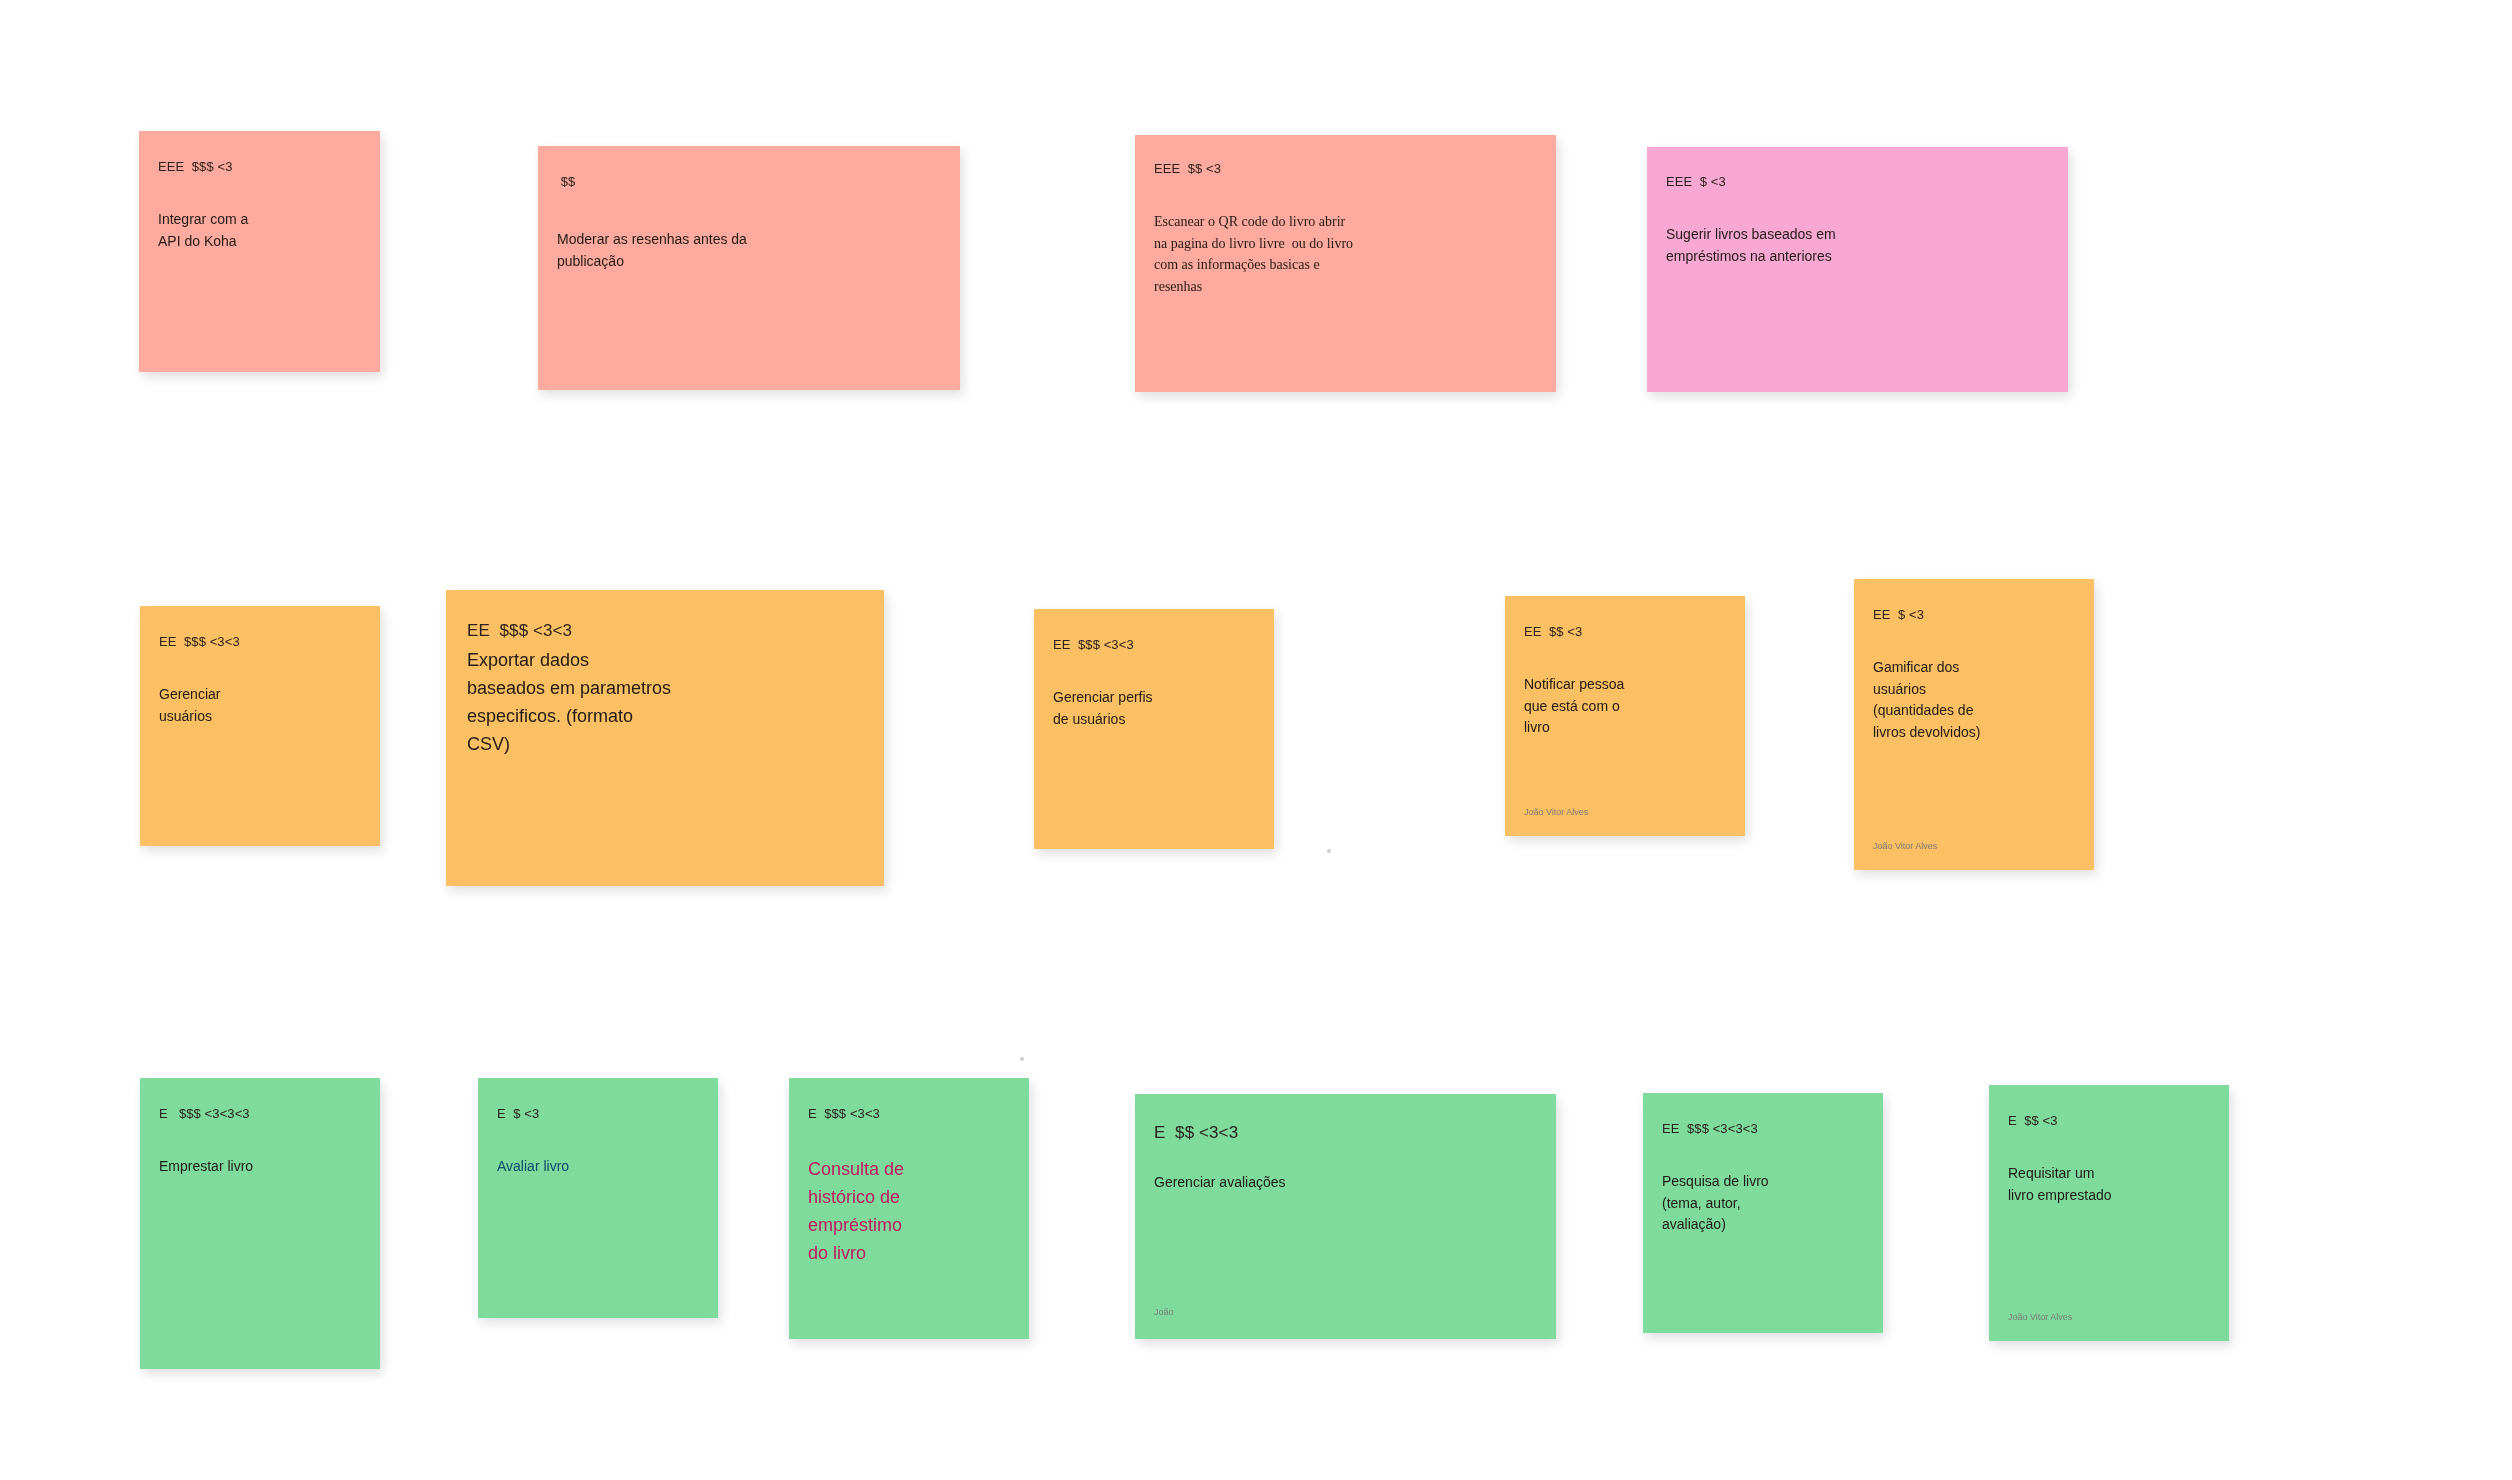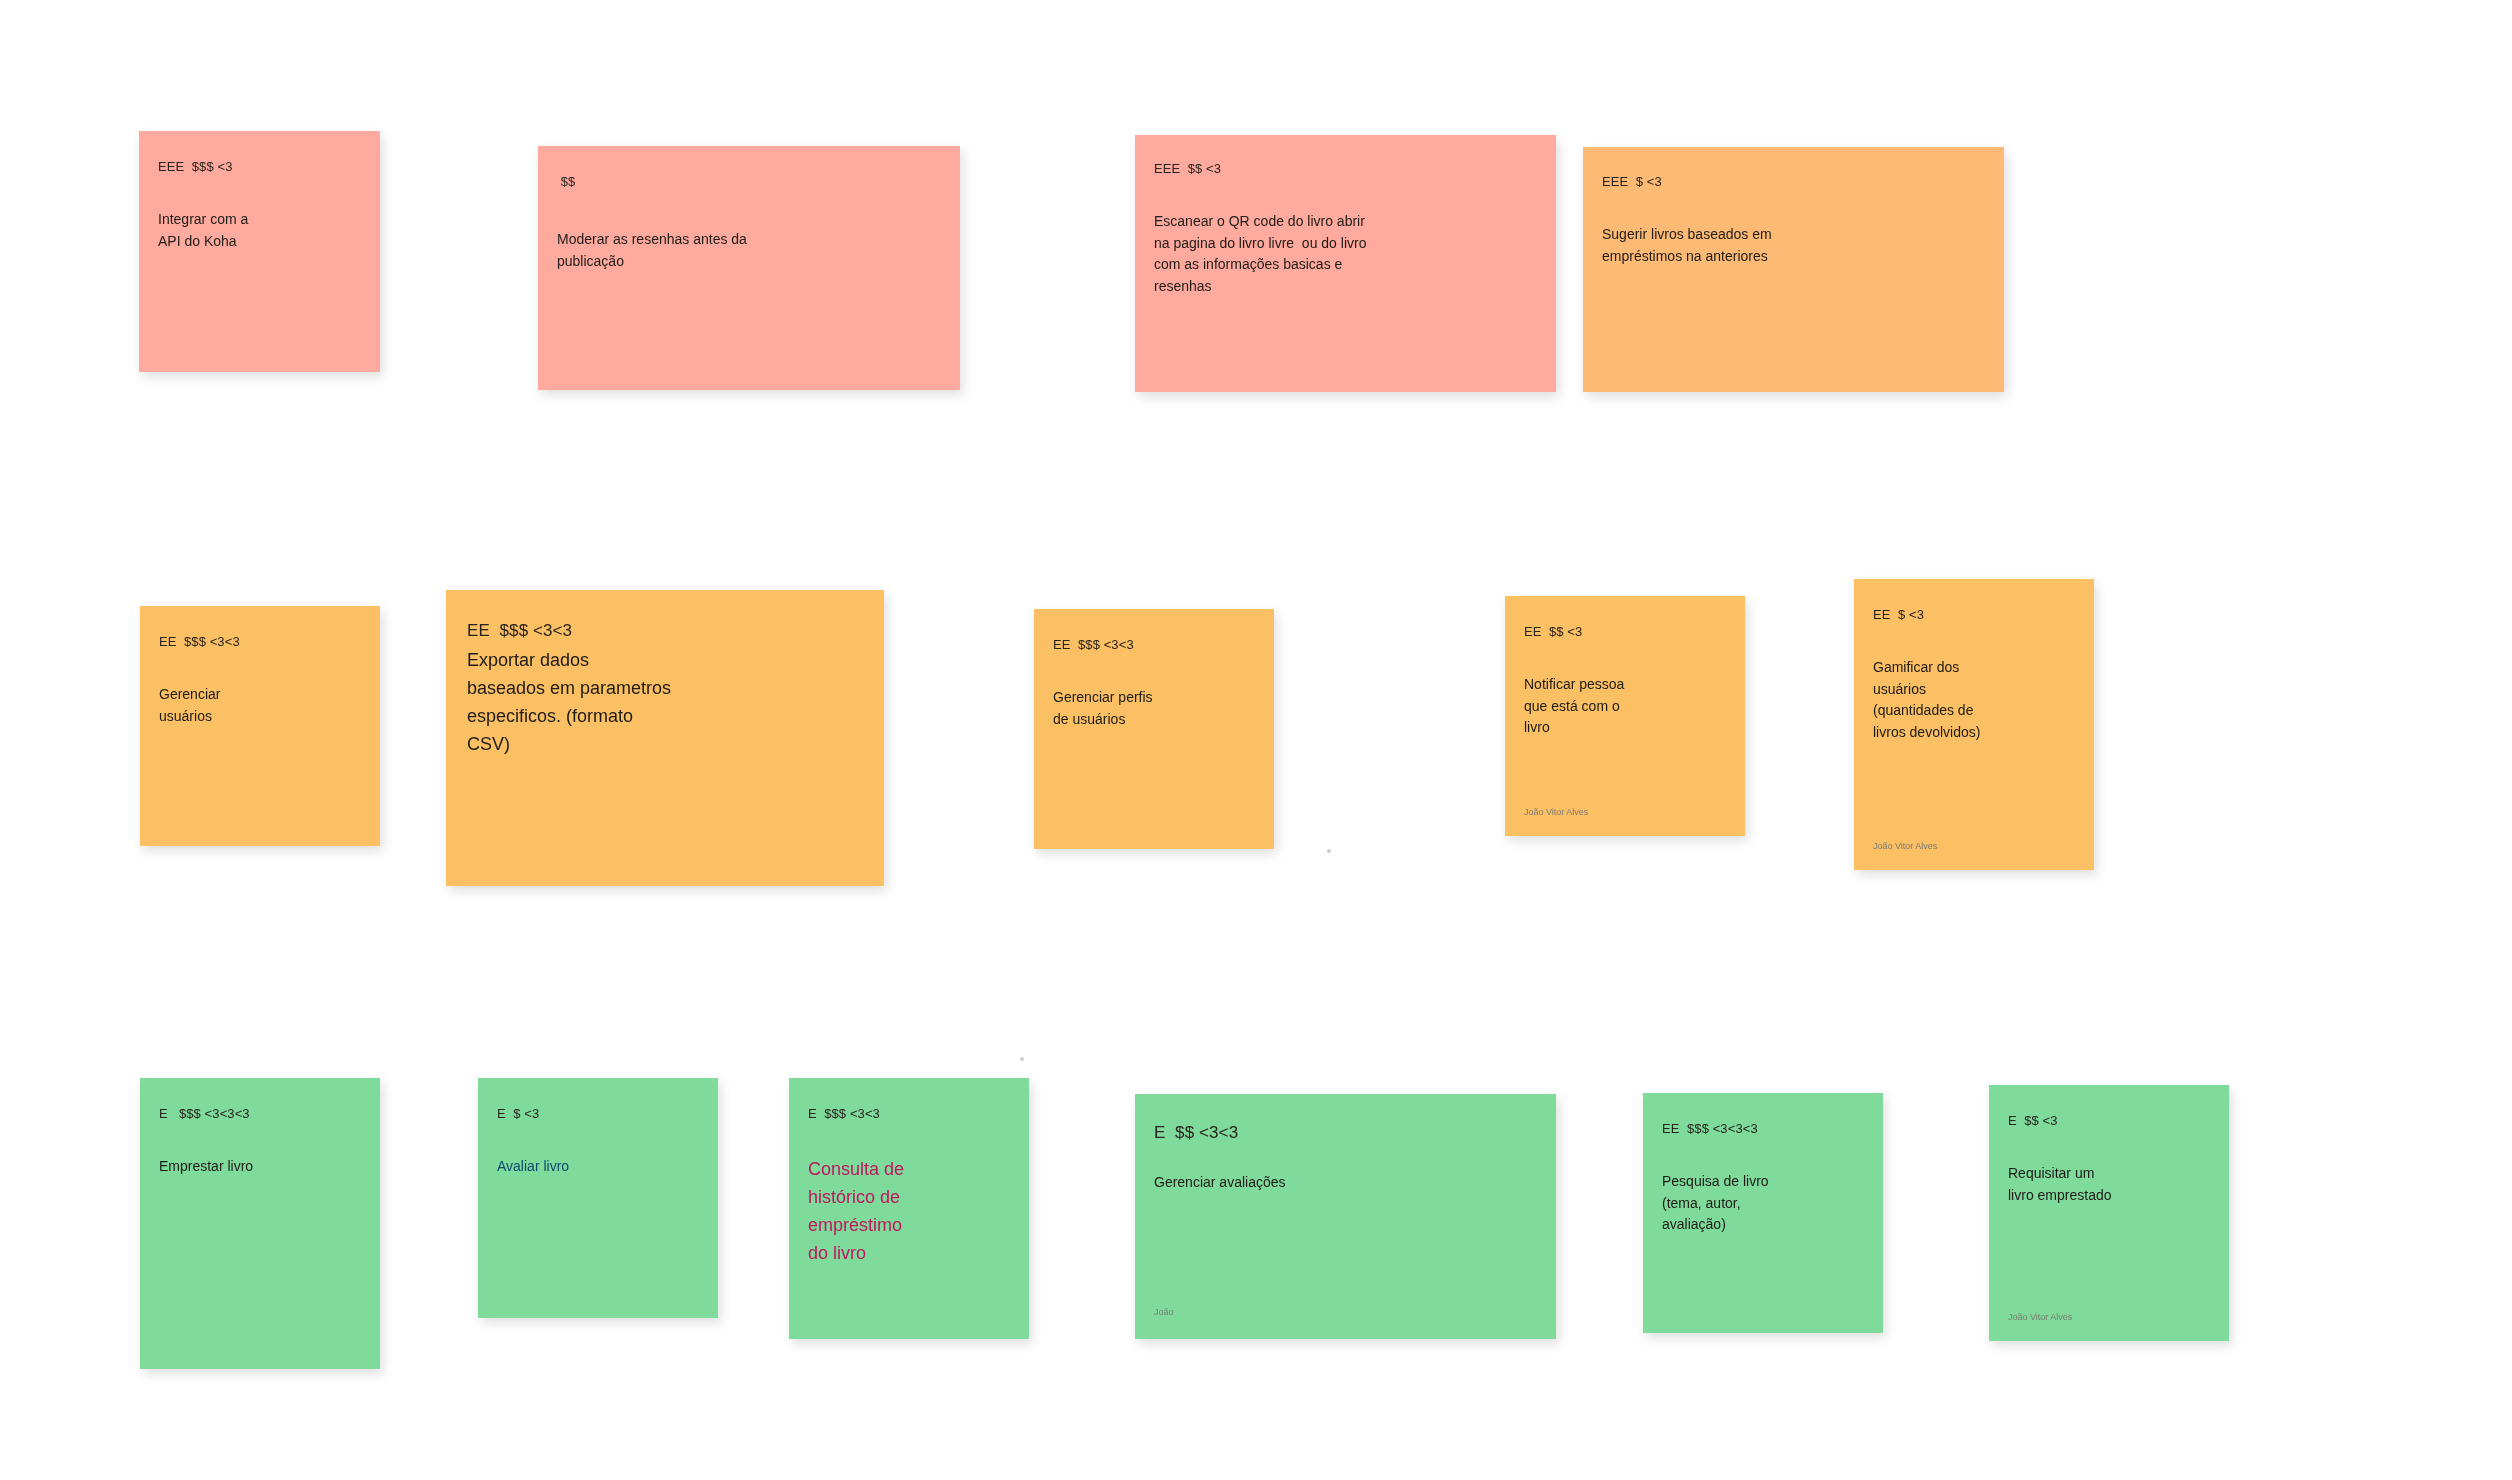--- a/index.html
+++ b/index.html
@@ -59,26 +59,26 @@
       <div class="note-body" style="position: absolute; left: 19px; right: 9px; top: 78px; font-size: 14px; line-height: 1.55; color: rgb(31, 27, 22);">Integrar com a
 API do Koha</div>
     </div>
     <div class="note" style="left: 538px; top: 146px; width: 422px; height: 244px; background: rgb(255, 170, 158);">
       <div class="note-tags" style="position: absolute; left: 19px; top: 28px; font-size: 13px; line-height: 1.25;"> $$</div>
       <div class="note-body" style="position: absolute; left: 19px; right: 9px; top: 83px; font-size: 14px; line-height: 1.55; color: rgb(31, 27, 22);">Moderar as resenhas antes da
 publicação</div>
     </div>
     <div class="note" style="left: 1135px; top: 135px; width: 421px; height: 257px; background: rgb(255, 170, 158);">
       <div class="note-tags" style="position: absolute; left: 19px; top: 26px; font-size: 13px; line-height: 1.25;">EEE  $$ &lt;3</div>
-      <div class="note-body" style="position: absolute; left: 19px; right: 9px; top: 76px; font-size: 14px; line-height: 1.55; color: rgb(31, 27, 22);">Escanear o QR code do livro abrir
+      <div class="note-body" style="position: absolute; left: 19px; right: 9px; top: 76px; font-size: 14px; line-height: 1.55; color: rgb(31, 27, 22); font-family: Liberation Serif, serif;">Escanear o QR code do livro abrir
 na pagina do livro livre  ou do livro
 com as informações basicas e
 resenhas</div>
     </div>
-    <div class="note" style="left: 1583px; top: 147px; width: 421px; height: 245px; background: #fdba74;">
+    <div class="note" style="left: 1647px; top: 147px; width: 421px; height: 245px; background: #f9a8d4;">
       <div class="note-tags" style="position: absolute; left: 19px; top: 27px; font-size: 13px; line-height: 1.25;">EEE  $ &lt;3</div>
       <div class="note-body" style="position: absolute; left: 19px; right: 9px; top: 77px; font-size: 14px; line-height: 1.55; color: rgb(31, 27, 22);">Sugerir livros baseados em
 empréstimos na anteriores</div>
     </div>
     <div class="note" style="left: 140px; top: 606px; width: 240px; height: 240px; background: rgb(251, 191, 100);">
       <div class="note-tags" style="position: absolute; left: 19px; top: 28px; font-size: 13px; line-height: 1.25;">EE  $$$ &lt;3&lt;3</div>
       <div class="note-body" style="position: absolute; left: 19px; right: 9px; top: 78px; font-size: 14px; line-height: 1.55; color: rgb(31, 27, 22);">Gerenciar
 usuários</div>
     </div>
     <div class="note" style="left: 446px; top: 590px; width: 438px; height: 296px; background: rgb(251, 191, 100);">

